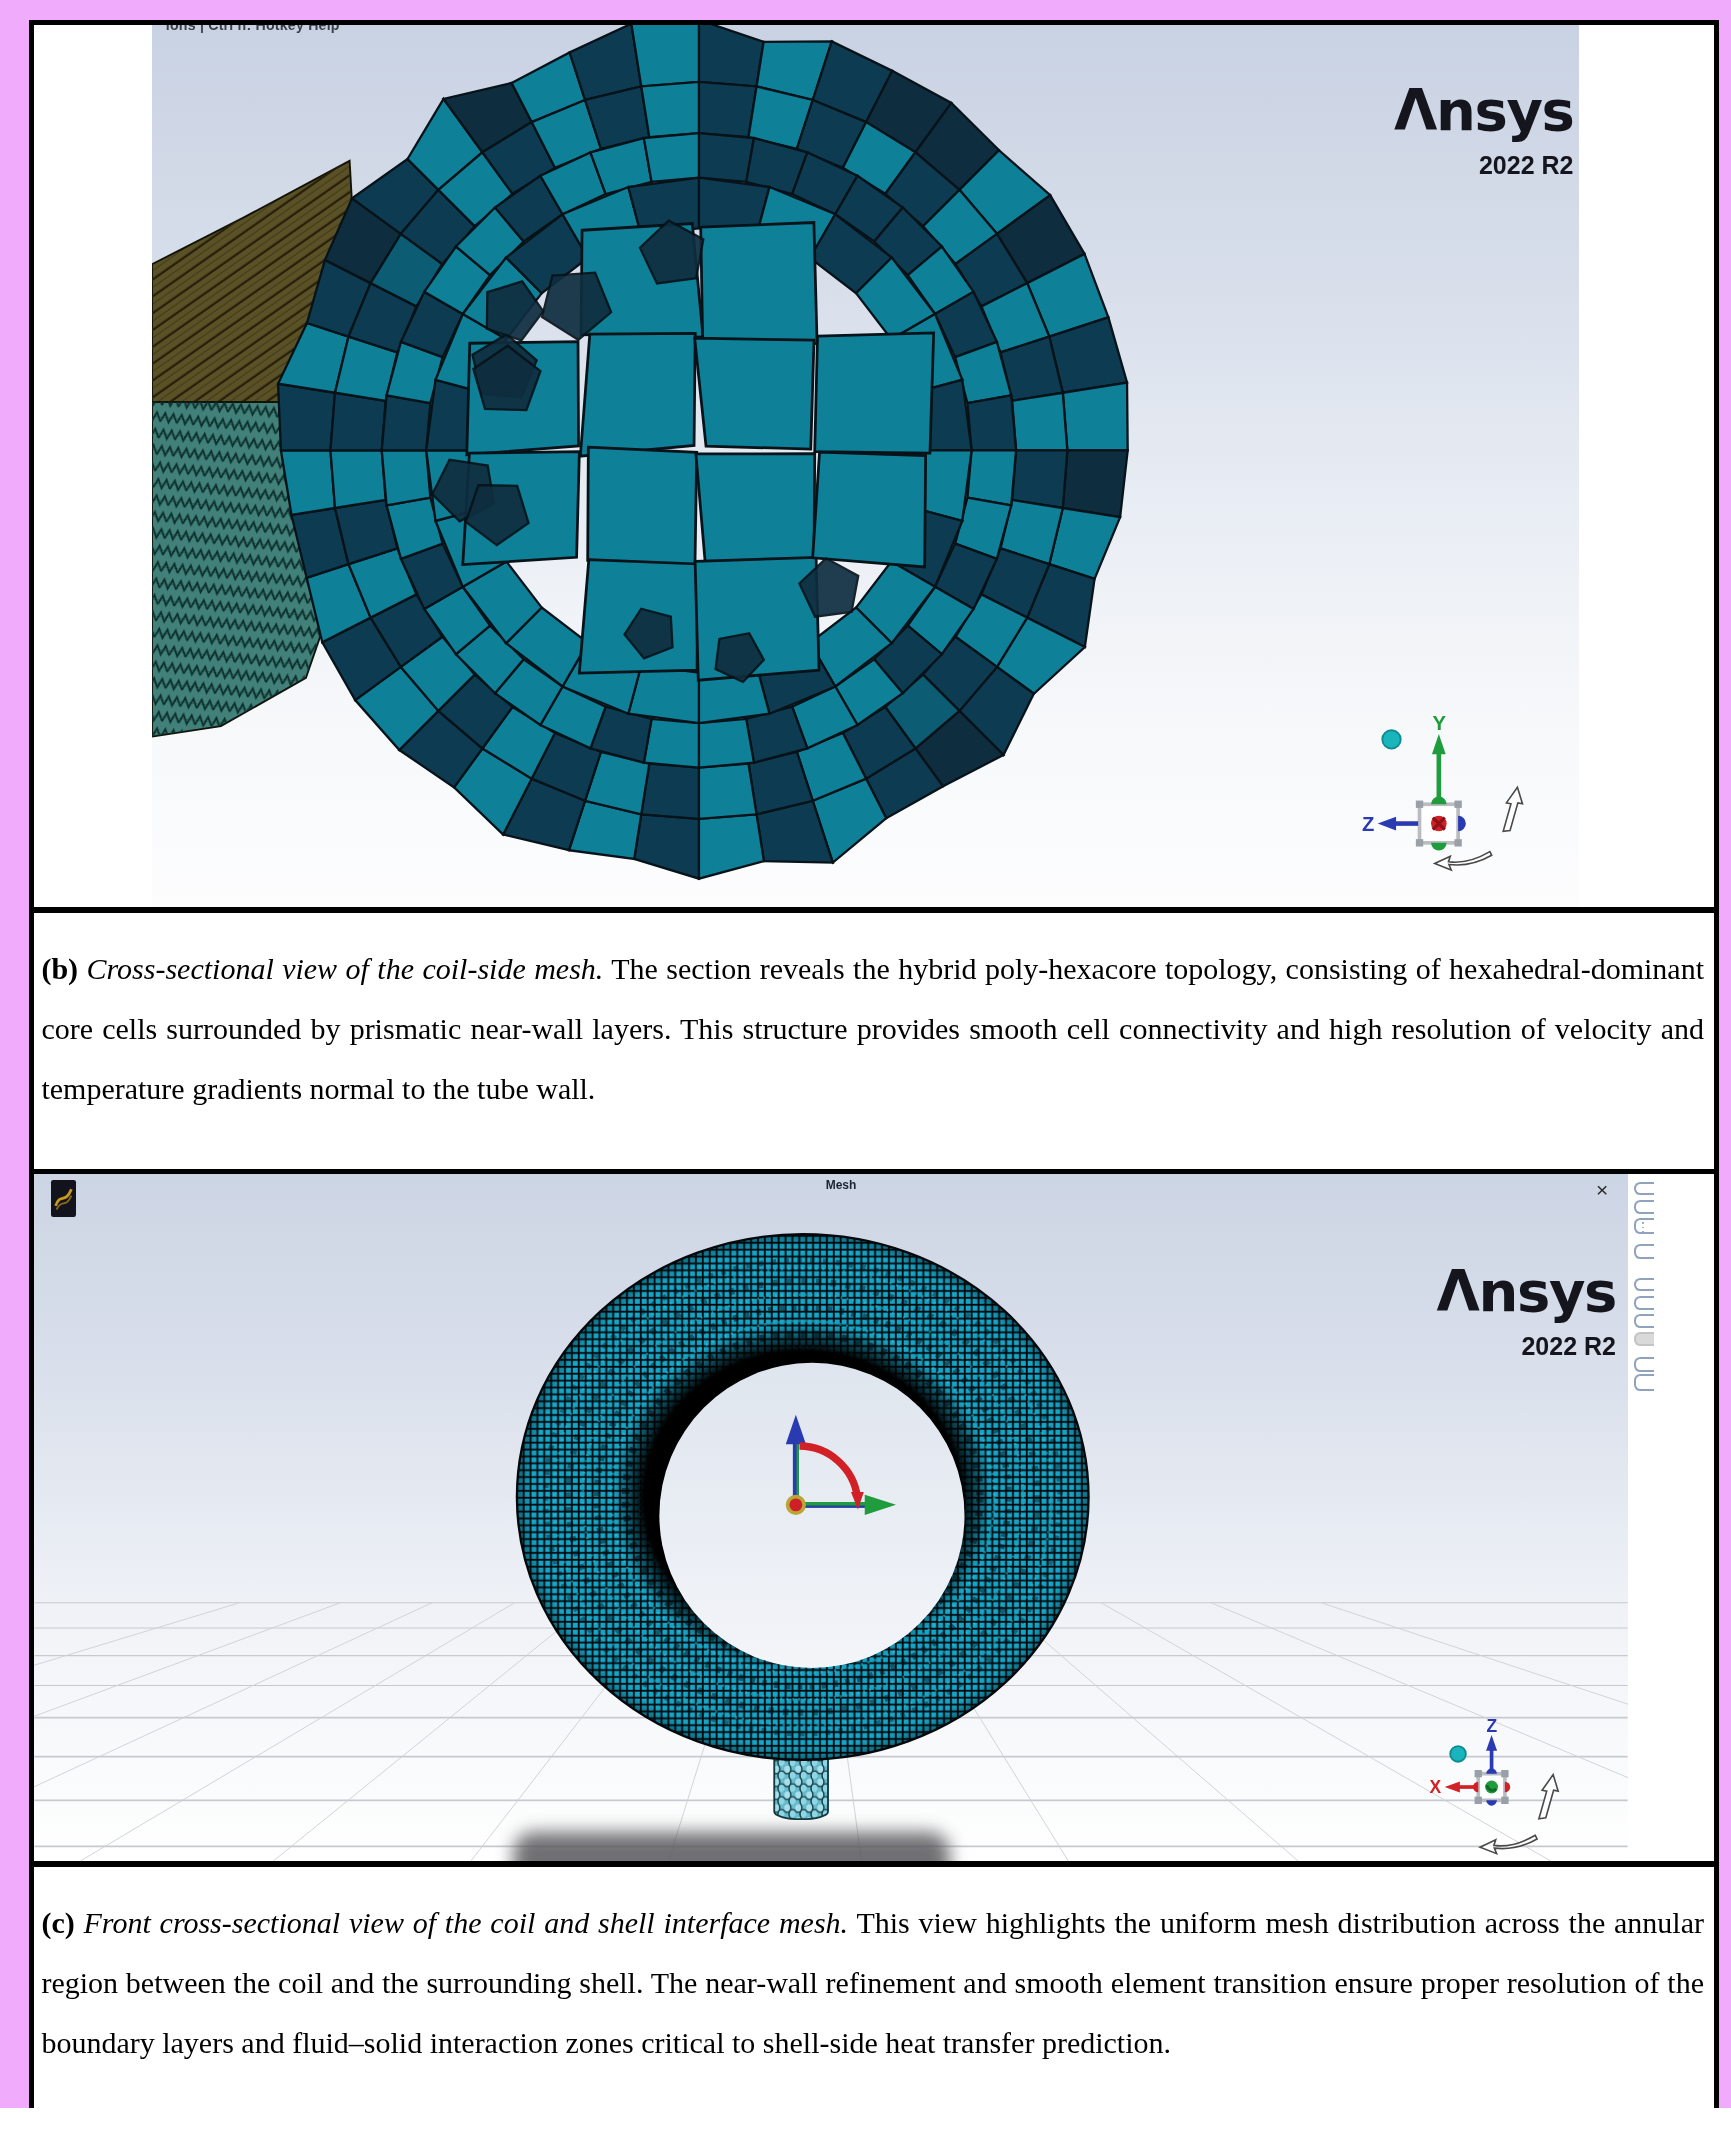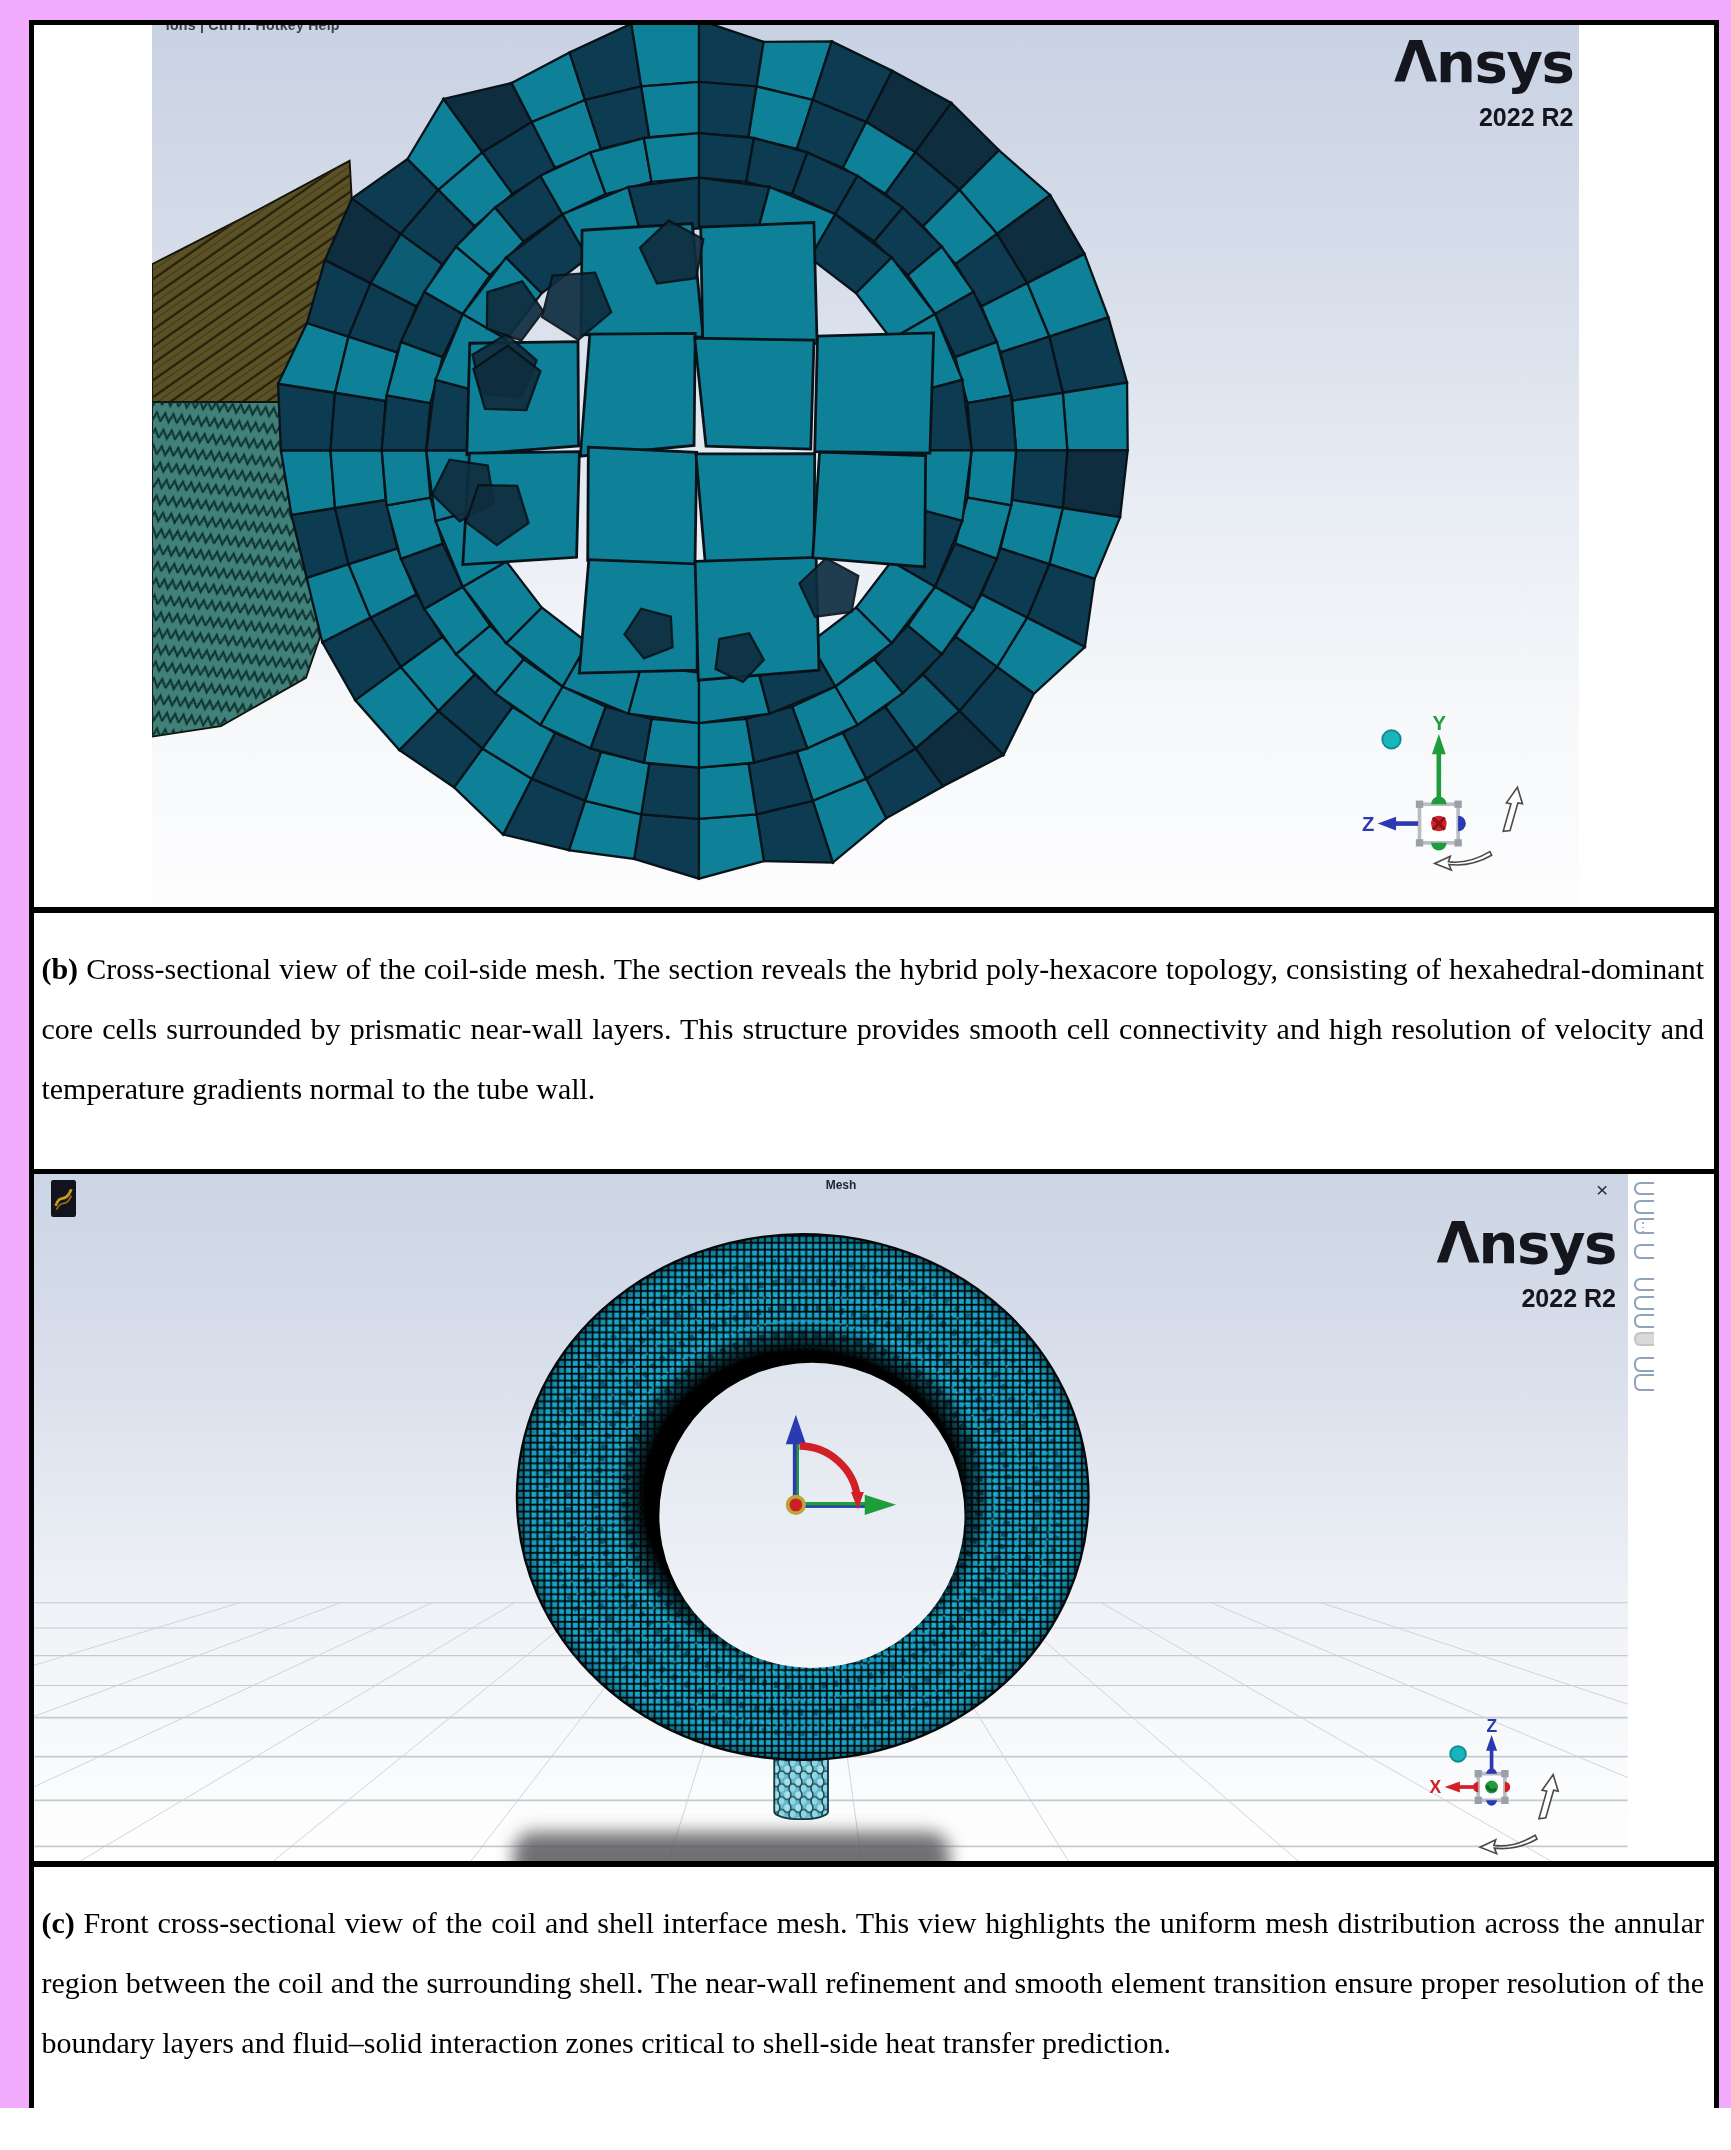--- a/index.html
+++ b/index.html
@@ -19,21 +19,21 @@
      background:linear-gradient(180deg,#c9d2e3 0%,#d8dfeb 30%,#e9edf4 55%,#f6f8fa 78%,#fdfdfe 100%);}
   .viewport-c{position:absolute;left:0;top:0;width:1594px;height:687px;overflow:hidden;
      background:linear-gradient(180deg,#ccd5e4 0%,#d9dfeb 28%,#e8ecf3 52%,#f2f4f8 68%,#fafbfc 88%,#ffffff 100%);}
 
   svg.art{position:absolute;left:0;top:0;}
 
   
   .clipped-top-text{position:absolute;left:13.8px;top:-7.8px;font-size:14.2px;font-weight:bold;
       color:#3a3f4a;letter-spacing:0.2px;white-space:nowrap;}
   .logo{position:absolute;text-align:right;color:#15151d;line-height:1;}
-  .logo .brand{font-size:56px;font-weight:800;letter-spacing:-1.4px;font-family:"DejaVu Sans",sans-serif;}
+  .logo .brand{font-size:56px;font-weight:800;letter-spacing:-1.4px;font-family:"DejaVu Sans",sans-serif;margin-top:48px;}
   .logo .ver{font-size:25px;font-weight:700;margin-top:14px;letter-spacing:0;}
   .logo-b{right:5.5px;top:10px;}
   .logo-c{right:12px;top:42px;}
 
   .mesh-title{position:absolute;left:715px;top:3.7px;width:184px;text-align:center;
       font-size:12px;font-weight:bold;color:#1c2531;}
   .close-x{position:absolute;left:1562px;top:4.6px;font-size:21px;color:#2a2a2a;line-height:1;}
   .hotkey-block{position:absolute;left:84px;top:19.3px;color:#1d1d1d;}
   .hk-line{font-size:13.3px;line-height:20px;}
   .hk-title{font-size:15px;line-height:24px;margin-top:3.7px;}
@@ -50,21 +50,21 @@
       background-size:2.3px 100%;background-repeat:no-repeat;background-position:5.5px 1.8px;}
   .bracket.filled{background:#d9d9d9;border-color:#c4c4c4;}
 
   
   .caption{background:#fff;padding:26px 10px 9.2px 7.4px;box-sizing:border-box;
       font-family:"Liberation Serif",serif;font-size:30px;line-height:60px;color:#000;
       text-align:justify;flex:0 0 auto;}
   #caption-b-row{height:256px;}
   #caption-c-row{height:266px;flex:1 1 auto;}
   .cap-label{font-weight:bold;}
-  .cap-lead{}
+  .cap-lead{font-style:italic;}
 </style>
 </head>
 <body>
 
 <div class="page">
   <div class="figure">
 
     <div class="panel-row" id="panel-b-row">
       <div class="viewport-b">
         <div class="clipped-top-text">ions | Ctrl h: Hotkey Help</div>

